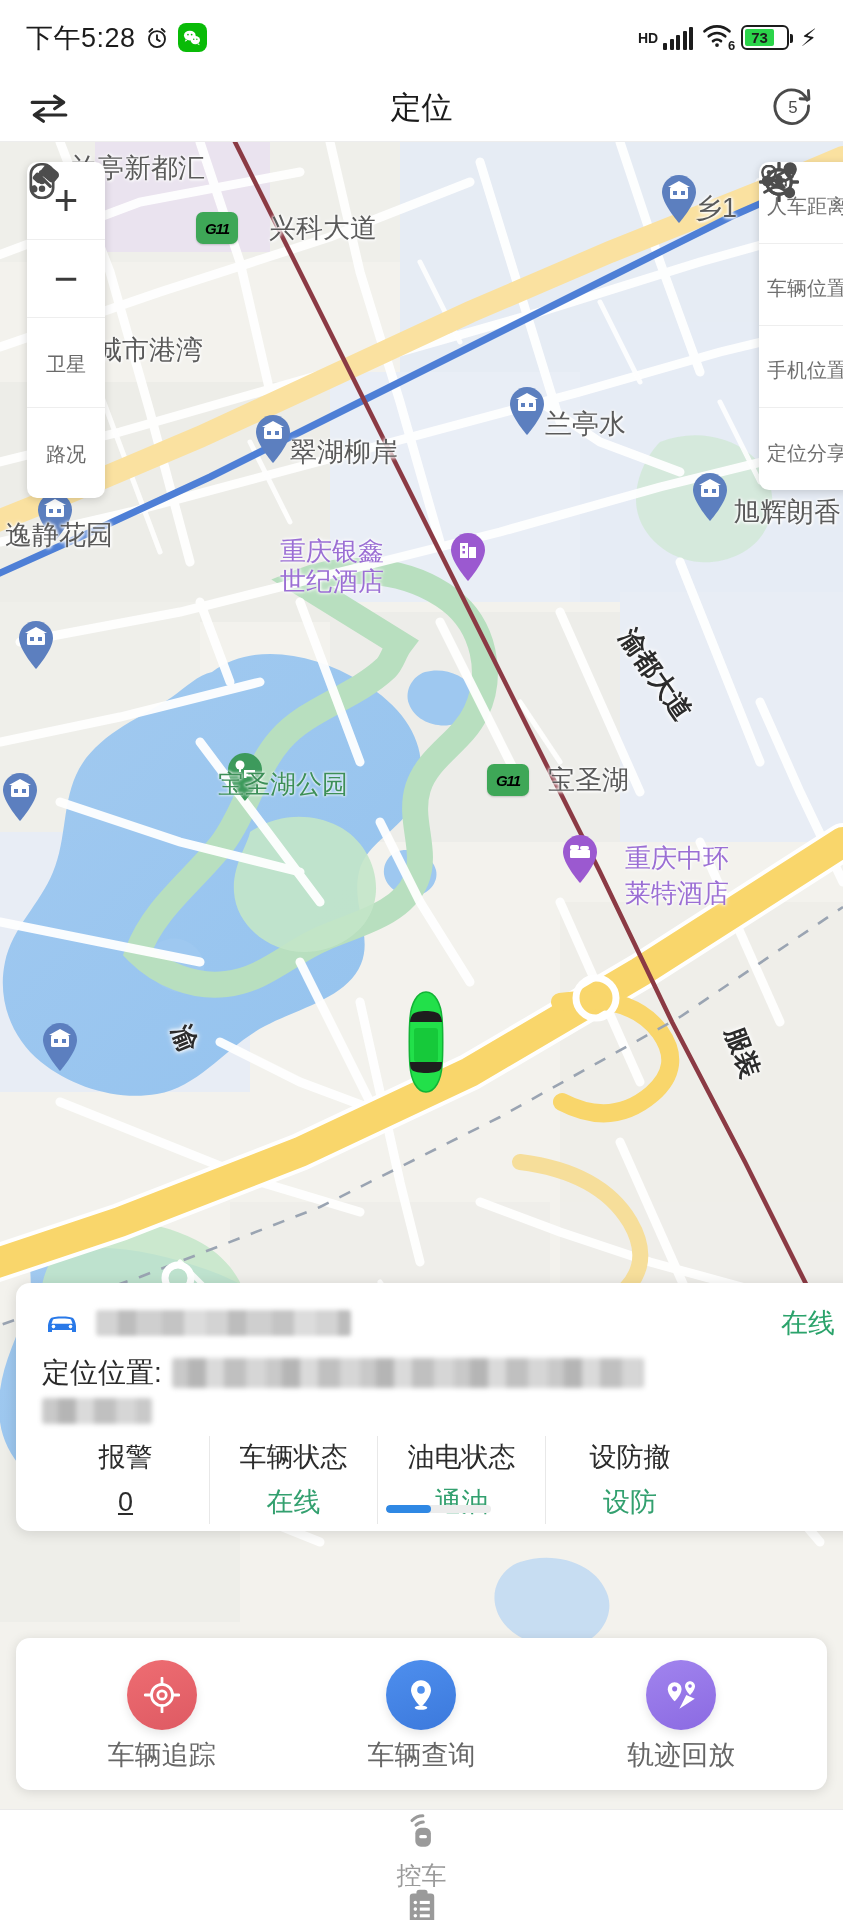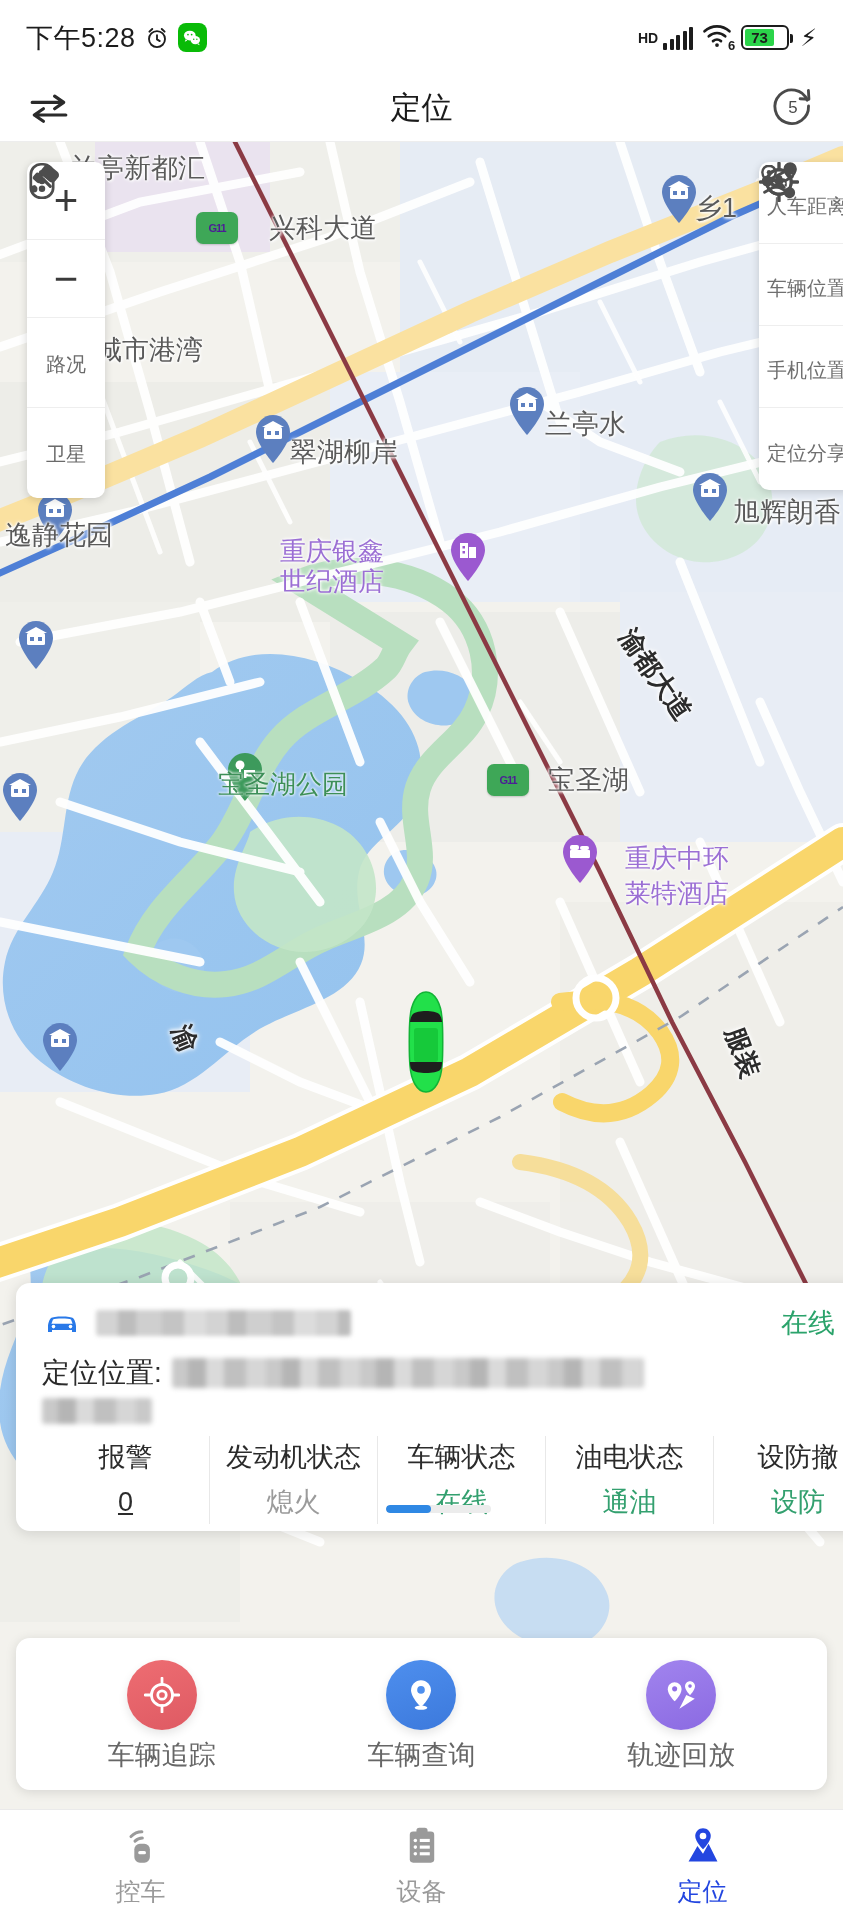--- a/index.html
+++ b/index.html
@@ -68,21 +68,21 @@
 
   
   .pin{position:absolute;width:40px;height:50px;}
   .pin svg{width:40px;height:50px;display:block;}
 
   .hw-badge{
     position:absolute;background:#3EA757;border-radius:7px;
     width:42px;height:32px;display:flex;align-items:center;justify-content:center;
     box-shadow:0 1px 2px rgba(0,0,0,.18);
   }
-  .hw-badge span{color:#4c1d95;font-size:11px;font-weight:700;letter-spacing:-1px;}
+  .hw-badge span{color:#000000;font-size:15px;font-weight:700;font-style:italic;letter-spacing:-1px;}
 
   
   .map-ctl{
     position:absolute;background:#fff;border-radius:10px;
     box-shadow:0 2px 8px rgba(0,0,0,.16);overflow:hidden;
   }
   .ctl-left{left:27px;top:20px;width:78px;}
   .ctl-item{
     height:78px;display:flex;flex-direction:column;align-items:center;justify-content:center;
     border-bottom:1px solid #eeeeee;box-sizing:border-box;
@@ -173,21 +173,21 @@
   .act-circle{
     width:70px;height:70px;border-radius:50%;
     display:flex;align-items:center;justify-content:center;
     box-shadow:0 4px 10px rgba(0,0,0,.10);
   }
   .act-lab{font-size:27px;color:#666;margin-top:12px;line-height:1;}
 
   
   .tabbar{
     position:absolute;left:0;bottom:0;width:843px;height:110px;background:#fff;
-    border-top:1px solid #eaeaea;display:flex;align-items:center;
+    border-top:1px solid #eaeaea;display:flex;align-items:center;flex-direction:column;
   }
   .tab{flex:1;display:flex;flex-direction:column;align-items:center;justify-content:center;gap:9px;}
   .tab .tlab{font-size:25px;color:#9a9a9a;line-height:1;}
   .tab.active .tlab{color:#2346E0;}
 </style>
 </head>
 <body>
 
 <div class="phone">
 
@@ -507,40 +507,40 @@
 
     <div class="map-ctl ctl-left">
       <div class="ctl-item">
         <span class="plusminus">+</span>
       </div>
       <div class="ctl-item">
         <span class="plusminus">−</span>
       </div>
       <div class="ctl-item ctl-tall">
         <span>
-          <svg viewBox="0 0 26 34" width="30" height="38">
-            <rect x="3" y="2" width="20" height="30" rx="9" fill="none" stroke="#4d4d4d" stroke-width="2.4"></rect>
-            <circle cx="13" cy="10" r="2.9" fill="#4d4d4d"></circle>
-            <circle cx="13" cy="17" r="2.9" fill="#4d4d4d"></circle>
-            <circle cx="13" cy="24" r="2.9" fill="#4d4d4d"></circle>
-          </svg>
-        </span>
-        <span class="lab">路况</span>
-      </div>
-      <div class="ctl-item ctl-tall">
-        <span>
           <svg viewBox="0 0 34 34" width="36" height="36">
             <rect x="13" y="5" width="17" height="12" rx="4" transform="rotate(40 21.5 11)" fill="#4d4d4d"></rect>
             <rect x="6" y="11" width="9" height="8" rx="2.6" transform="rotate(40 10.5 15)" fill="#4d4d4d"></rect>
             <path d="M15 16 22 23" stroke="#4d4d4d" stroke-width="3" stroke-linecap="round"></path>
             <path d="M8 22c-3 0-5 2-5 5h4c0-1 0-1 1-1z" fill="#4d4d4d"></path>
             <circle cx="6.5" cy="25.5" r="3.4" fill="#4d4d4d"></circle>
           </svg>
         </span>
         <span class="lab">卫星</span>
+      </div>
+      <div class="ctl-item ctl-tall">
+        <span>
+          <svg viewBox="0 0 26 34" width="30" height="38">
+            <rect x="3" y="2" width="20" height="30" rx="9" fill="none" stroke="#4d4d4d" stroke-width="2.4"></rect>
+            <circle cx="13" cy="10" r="2.9" fill="#4d4d4d"></circle>
+            <circle cx="13" cy="17" r="2.9" fill="#4d4d4d"></circle>
+            <circle cx="13" cy="24" r="2.9" fill="#4d4d4d"></circle>
+          </svg>
+        </span>
+        <span class="lab">路况</span>
       </div>
     </div>
 
     <div class="map-ctl ctl-right">
       <div class="ctl-ritem">
         <span>
           <svg viewBox="0 0 36 30" width="40" height="34">
             <path d="M9 3c-3.3 0-6 2.7-6 6 0 4.4 6 10.5 6 10.5S15 13.4 15 9c0-3.3-2.7-6-6-6z" fill="none" stroke="#4d4d4d" stroke-width="2.2"></path>
             <circle cx="9" cy="9" r="2" fill="#4d4d4d"></circle>
             <path d="M28 1c-2.7 0-5 2.2-5 5 0 3.6 5 8.6 5 8.6S33 9.6 33 6c0-2.8-2.2-5-5-5z" fill="none" stroke="#4d4d4d" stroke-width="2.2"></path>
@@ -608,24 +608,20 @@
     <div class="ic-row3">
       <span class="blur2" style="width:110px;height:26px"></span>
     </div>
 
     <div class="status-row">
       <div class="st-cell">
         <div class="st-t">报警</div>
         <div class="st-v underline">0</div>
       </div>
       <div class="st-cell">
-        <div class="st-t">发动机状态</div>
-        <div class="st-v gray">熄火</div>
-      </div>
-      <div class="st-cell">
         <div class="st-t">车辆状态</div>
         <div class="st-v green">在线</div>
       </div>
       <div class="st-cell">
         <div class="st-t">油电状态</div>
         <div class="st-v green">通油</div>
       </div>
       <div class="st-cell">
         <div class="st-t">设防撤</div>
         <div class="st-v green">设防</div>

